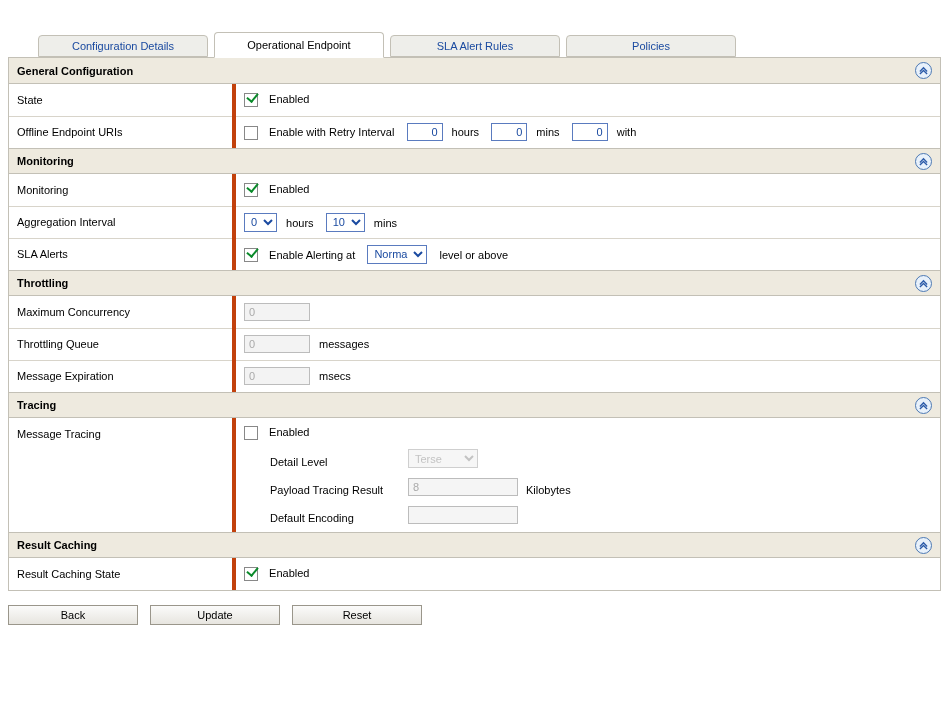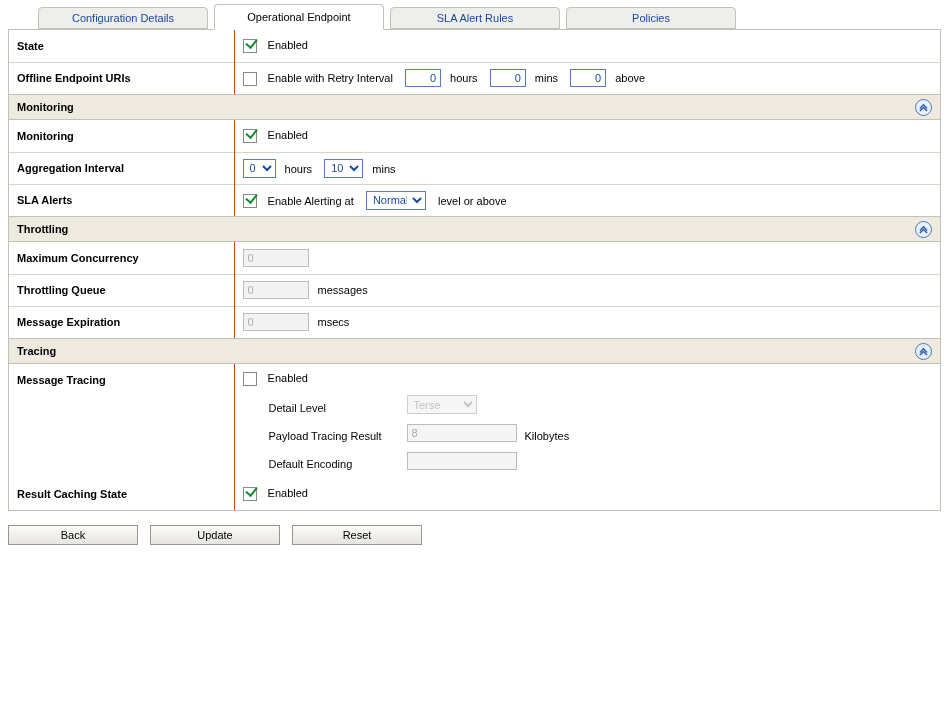--- a/index.html
+++ b/index.html
@@ -12,20 +12,21 @@
     padding: 4px 8px 12px 8px;
     width: 949px;
   }
   .tabs {
     display: flex;
     gap: 6px;
     align-items: flex-end;
     border-bottom: 1px solid #c3c0b6;
     padding-left: 30px;
     height: 26px;
+    margin-top: 28px;
   }
   .tab {
     height: 22px;
     line-height: 20px;
     padding: 0 8px;
     min-width: 170px;
     text-align: center;
     background: #eeeeea;
     border: 1px solid #c3c0b6;
     border-bottom: 1px solid #c3c0b6;
@@ -68,21 +69,21 @@
   }
   .collapse svg { width: 9px; height: 9px; display:block; }
   table.form { width: 100%; border-collapse: collapse; }
   table.form td {
     border-top: 1px solid #d8d4ca;
     padding: 6px 8px;
     vertical-align: middle;
     height: 32px;
   }
   table.form tr:first-child td { border-top: none; }
-  td.label { width: 225px; border-right: 1px solid #c2410c; font-weight: bold; }
+  td.label { width: 225px; border-right: 4px solid #c2410c; }
   .chk {
     display: inline-block;
     width: 14px; height: 14px;
     border: 1px solid #888;
     vertical-align: middle;
     margin-right: 8px;
     background: #fff;
     position: relative;
     cursor: pointer;
   }
@@ -144,20 +145,29 @@
 
 <div class="tabs">
   <div class="tab">Configuration Details</div>
   <div class="tab active">Operational Endpoint</div>
   <div class="tab">SLA Alert Rules</div>
   <div class="tab">Policies</div>
 </div>
 
 <div class="panel">
 
+  <div class="section-head">
+    <span>General Configuration</span>
+    <span class="collapse">
+      <svg viewBox="0 0 10 10">
+          <path d="M1 6 L5 2 L9 6" fill="none" stroke="#2b5aa8" stroke-width="1.5"></path>
+          <path d="M1 9 L5 5 L9 9" fill="none" stroke="#2b5aa8" stroke-width="1.5"></path>
+        </svg>
+    </span>
+  </div>
   <table class="form">
     <tbody>
         <tr>
       <td class="label">State</td>
       <td>
         <span class="chk checked"></span>
         <span>Enabled</span>
       </td>
     </tr>
     <tr>
@@ -166,21 +176,21 @@
         <span class="chk"></span>
         <span>Enable with Retry Interval</span>
         <span class="gap"></span>
         <input class="num" value="0" style="">
         <span class="gap"></span><span>hours</span>
         <span class="gap"></span>
         <input class="num" value="0" style="">
         <span class="gap"></span><span>mins</span>
         <span class="gap"></span>
         <input class="num" value="0" style="">
-        <span class="gap"></span><span>above</span>
+        <span class="gap"></span><span>with</span>
       </td>
     </tr>
   </tbody>
     </table>
 
   <div class="section-head">
     <span>Monitoring</span>
     <span class="collapse">
       <svg viewBox="0 0 10 10">
           <path d="M1 6 L5 2 L9 6" fill="none" stroke="#2b5aa8" stroke-width="1.5"></path>
@@ -286,20 +296,29 @@
           <div class="subrow">
             <span class="sublabel">Default Encoding</span>
             <input class="txt" disabled="" value="" style="">
           </div>
         </div>
       </td>
     </tr>
   </tbody>
     </table>
 
+  <div class="section-head">
+    <span>Result Caching</span>
+    <span class="collapse">
+      <svg viewBox="0 0 10 10">
+          <path d="M1 6 L5 2 L9 6" fill="none" stroke="#2b5aa8" stroke-width="1.5"></path>
+          <path d="M1 9 L5 5 L9 9" fill="none" stroke="#2b5aa8" stroke-width="1.5"></path>
+        </svg>
+    </span>
+  </div>
   <table class="form">
     <tbody>
         <tr>
       <td class="label">Result Caching State</td>
       <td>
         <span class="chk checked"></span>
         <span>Enabled</span>
       </td>
     </tr>
   </tbody>

